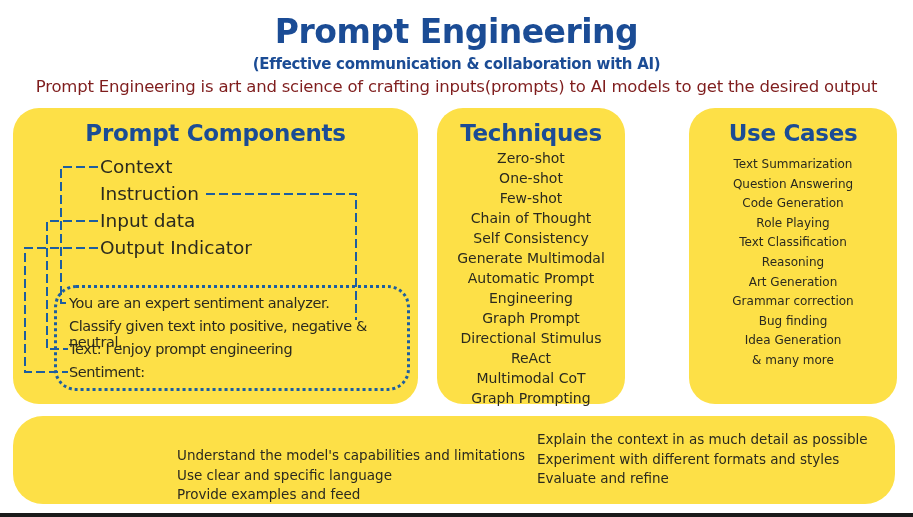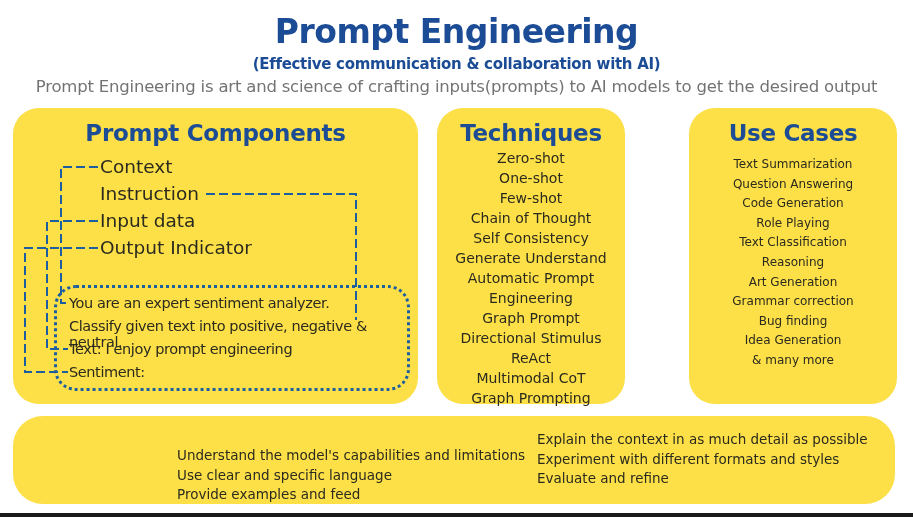--- a/index.html
+++ b/index.html
@@ -4,21 +4,21 @@
   <style>
     * { box-sizing: border-box; margin: 0; padding: 0; }
     html, body { width: 913px; height: 517px; overflow: hidden; background: #ffffff; }
     body { position: relative; font-family: "DejaVu Sans", sans-serif; color: #2b2a1f; }
 
     .title { position: absolute; top: 12px; left: 0; width: 913px; text-align: center;
       font-size: 33px; font-weight: bold; color: #1b4c95; letter-spacing: -0.5px; }
     .subtitle { position: absolute; top: 55px; left: 0; width: 913px; text-align: center;
       font-size: 15px; font-weight: bold; color: #1b4c95; letter-spacing: -0.3px; }
     .tagline { position: absolute; top: 77px; left: 0; width: 913px; text-align: center;
-      font-size: 16.5px; color: #737373; letter-spacing: -0.2px; }
+      font-size: 16.5px; color: #7f1d1d; letter-spacing: -0.2px; }
 
     .card { position: absolute; background: #fde047; border-radius: 26px; }
     .card-title { font-weight: bold; color: #1b4c95; text-align: center; letter-spacing: -0.3px; }
 
     #card-components { left: 13px; top: 108px; width: 405px; height: 296px; }
     #card-techniques { left: 437px; top: 108px; width: 188px; height: 296px; }
     #card-usecases { left: 689px; top: 108px; width: 208px; height: 296px; }
     #card-best { left: 13px; top: 416px; width: 882px; height: 88px; border-radius: 30px; }
 
     #card-components .card-title { position: absolute; top: 12px; left: 0; width: 100%; font-size: 23px; }
@@ -80,21 +80,21 @@
 </div>
 
 <div class="card" id="card-techniques">
   <div class="card-title">Techniques</div>
   <div class="list">
     <div>Zero-shot</div>
     <div>One-shot</div>
     <div>Few-shot</div>
     <div>Chain of Thought</div>
     <div>Self Consistency</div>
-    <div>Generate Understand</div>
+    <div>Generate Multimodal</div>
     <div>Automatic Prompt Engineering</div>
     <div>Graph Prompt</div>
     <div>Directional Stimulus</div>
     <div>ReAct</div>
     <div>Multimodal CoT</div>
     <div>Graph Prompting</div>
   </div>
 </div>
 
 <div class="card" id="card-usecases">

